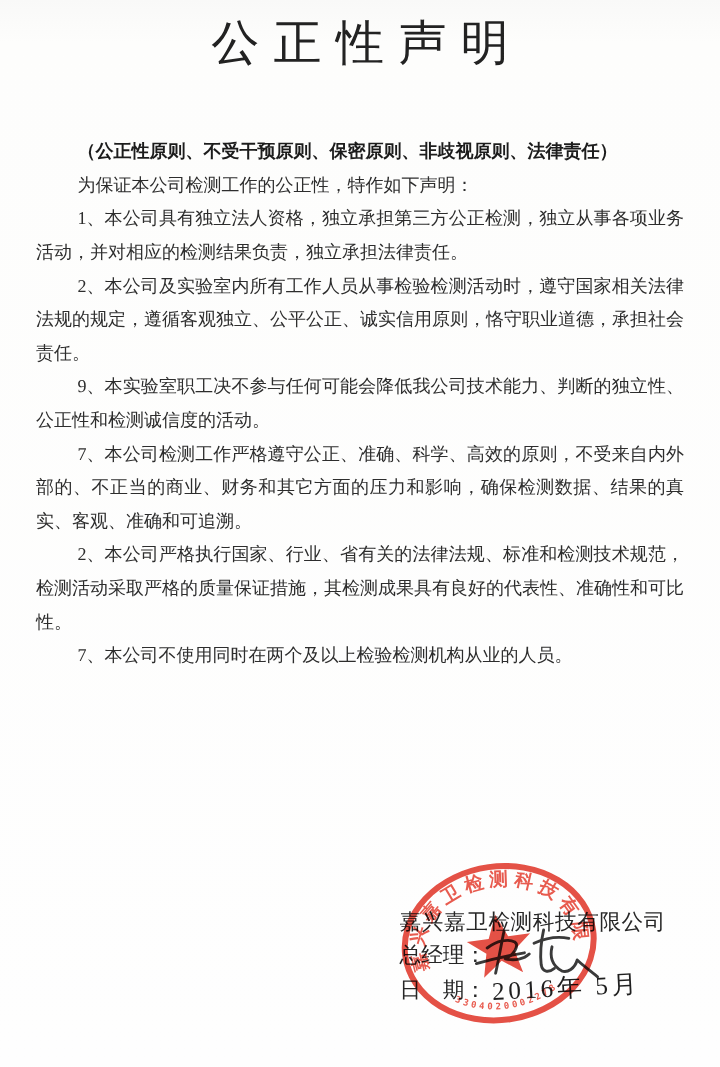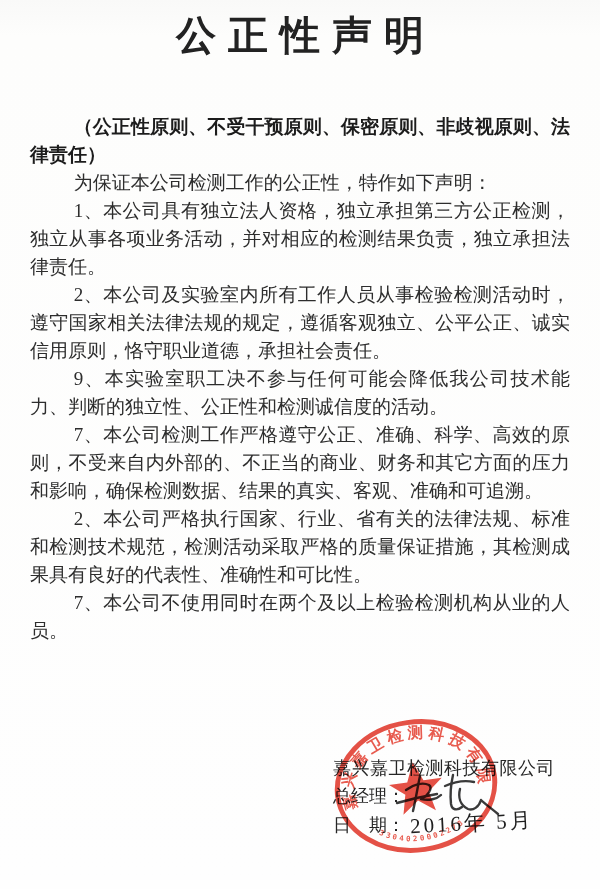--- a/index.html
+++ b/index.html
@@ -9,29 +9,29 @@
     background:linear-gradient(180deg,#f9f9f8 0%,#fdfdfc 4%,#fefefe 100%);
     font-family:"Liberation Serif","DejaVu Serif",serif;
     color:#2d2d2d;
     overflow:hidden;
   }
   .title{
     margin:0;
     padding-top:8px;
     text-align:center;
     font-size:40px;
-    font-weight:700;
+    font-weight:400;
     letter-spacing:12px;
     text-indent:12px;
     color:#222;
   }
   .body-text{
     margin-top:50px;
     padding:0 30px;
-    font-size:19px;
+    font-size:15px;
     line-height:28px;
     text-align:justify;
     text-justify:inter-character;
   }
   .body-text p{margin:0;text-indent:2.3em;}
   .principles{font-weight:700;color:#1c1c1c;}
   .signoff{
     position:absolute;
     left:333px;top:754px;
     width:240px;

